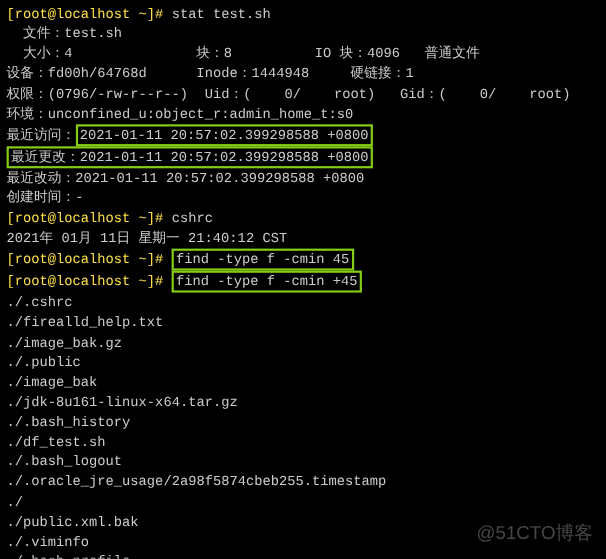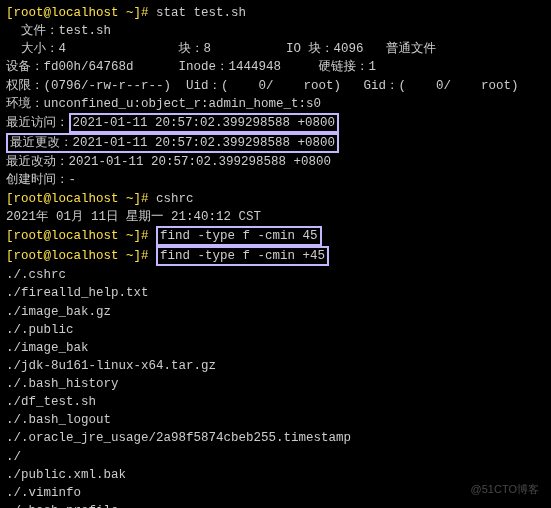--- a/index.html
+++ b/index.html
@@ -11,31 +11,31 @@
     line-height: 1.45;
     width: 551px;
     height: 508px;
     padding: 4px 6px;
     overflow: hidden;
     position: relative;
   }
   .line { white-space: pre; }
   .yellow { color: #fde047; }
   .box-red {
-    border: 2px solid #c4b5fd;
+    border: 2px solid #84cc16;
     display: inline-block;
     padding: 0 2px;
     line-height: 1.3;
   }
   .watermark {
     position: absolute;
     right: 12px;
     bottom: 10px;
     color: rgba(200,200,200,0.35);
-    font-size: 11px;
+    font-size: 17px;
     font-family: sans-serif;
   }
 </style>
 </head>
 <body>
 
 <div class="line"><span class="yellow">[root@localhost ~]# </span><span>stat test.sh</span></div>
 <div class="line">  文件：test.sh</div>
 <div class="line">  大小：4               块：8          IO 块：4096   普通文件</div>
 <div class="line">设备：fd00h/64768d      Inode：1444948     硬链接：1</div>

